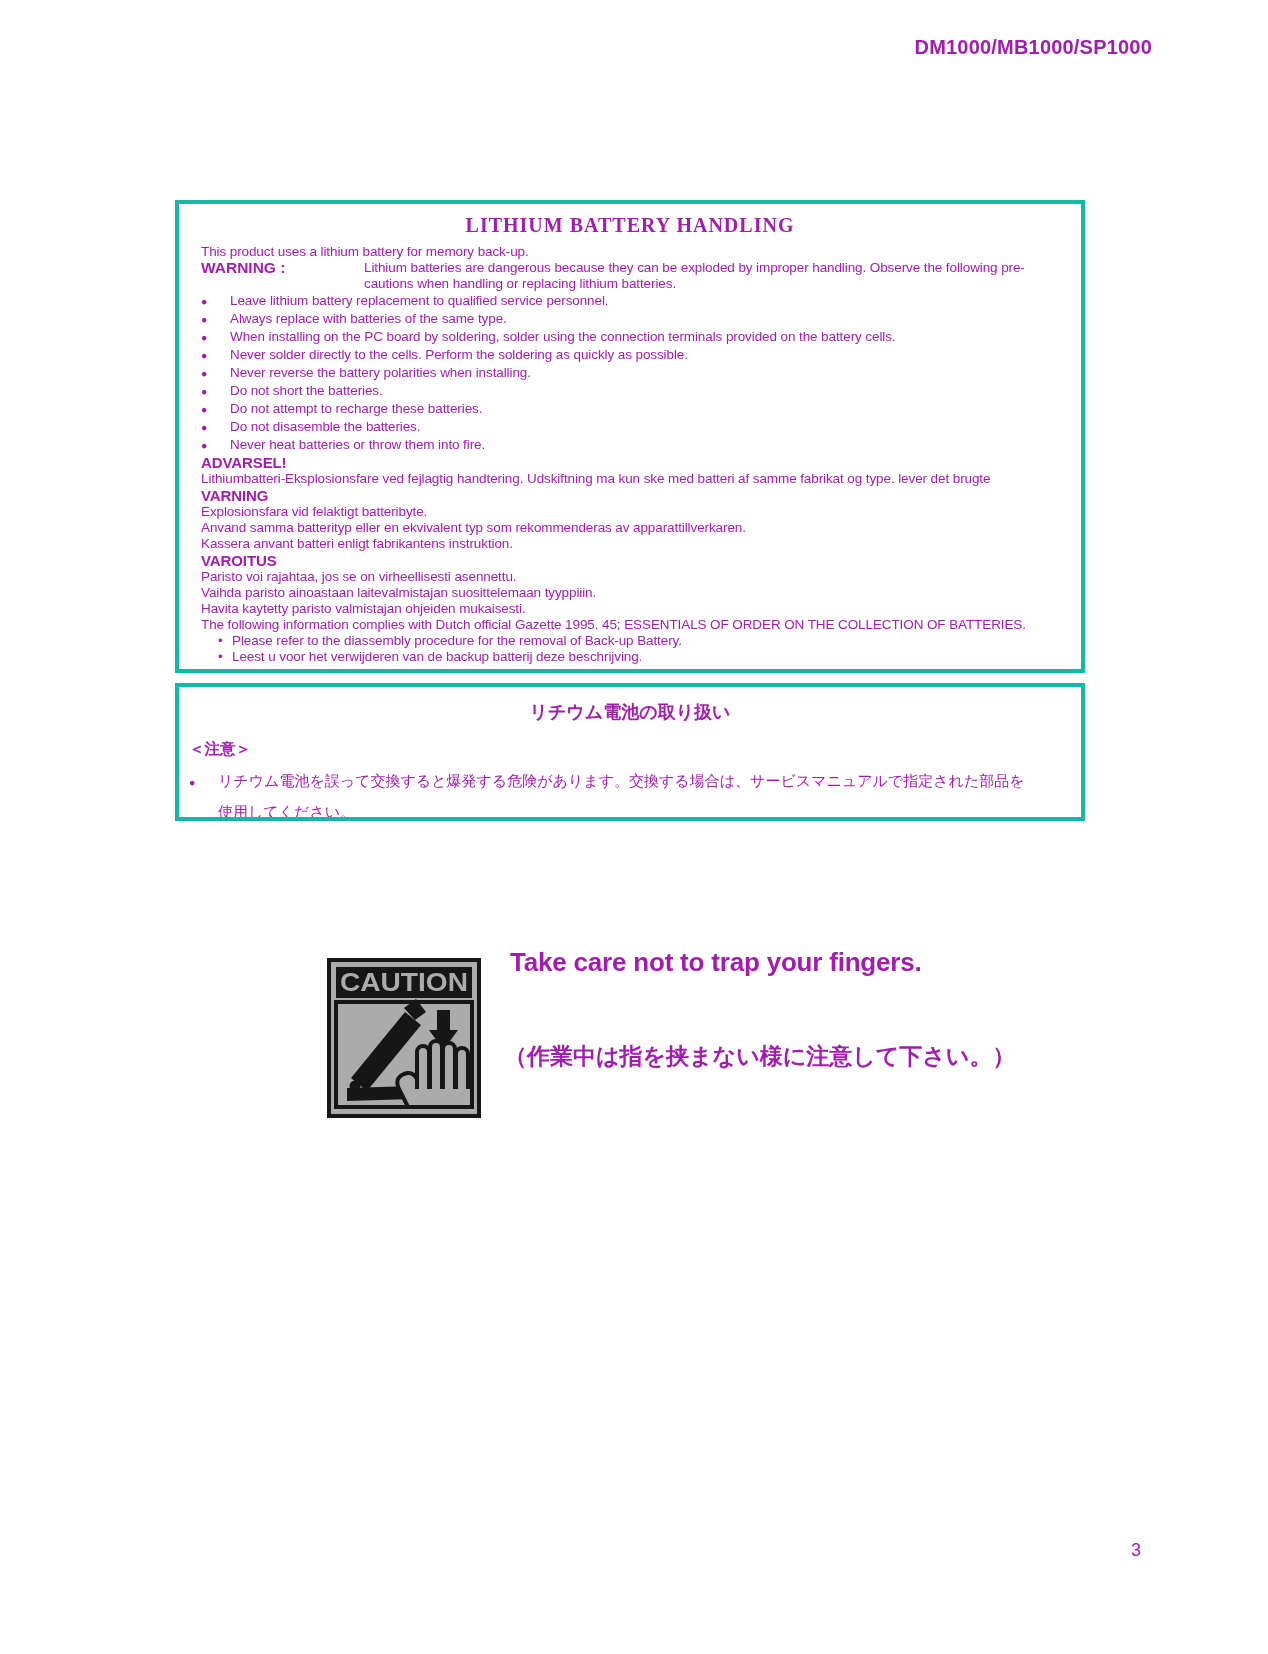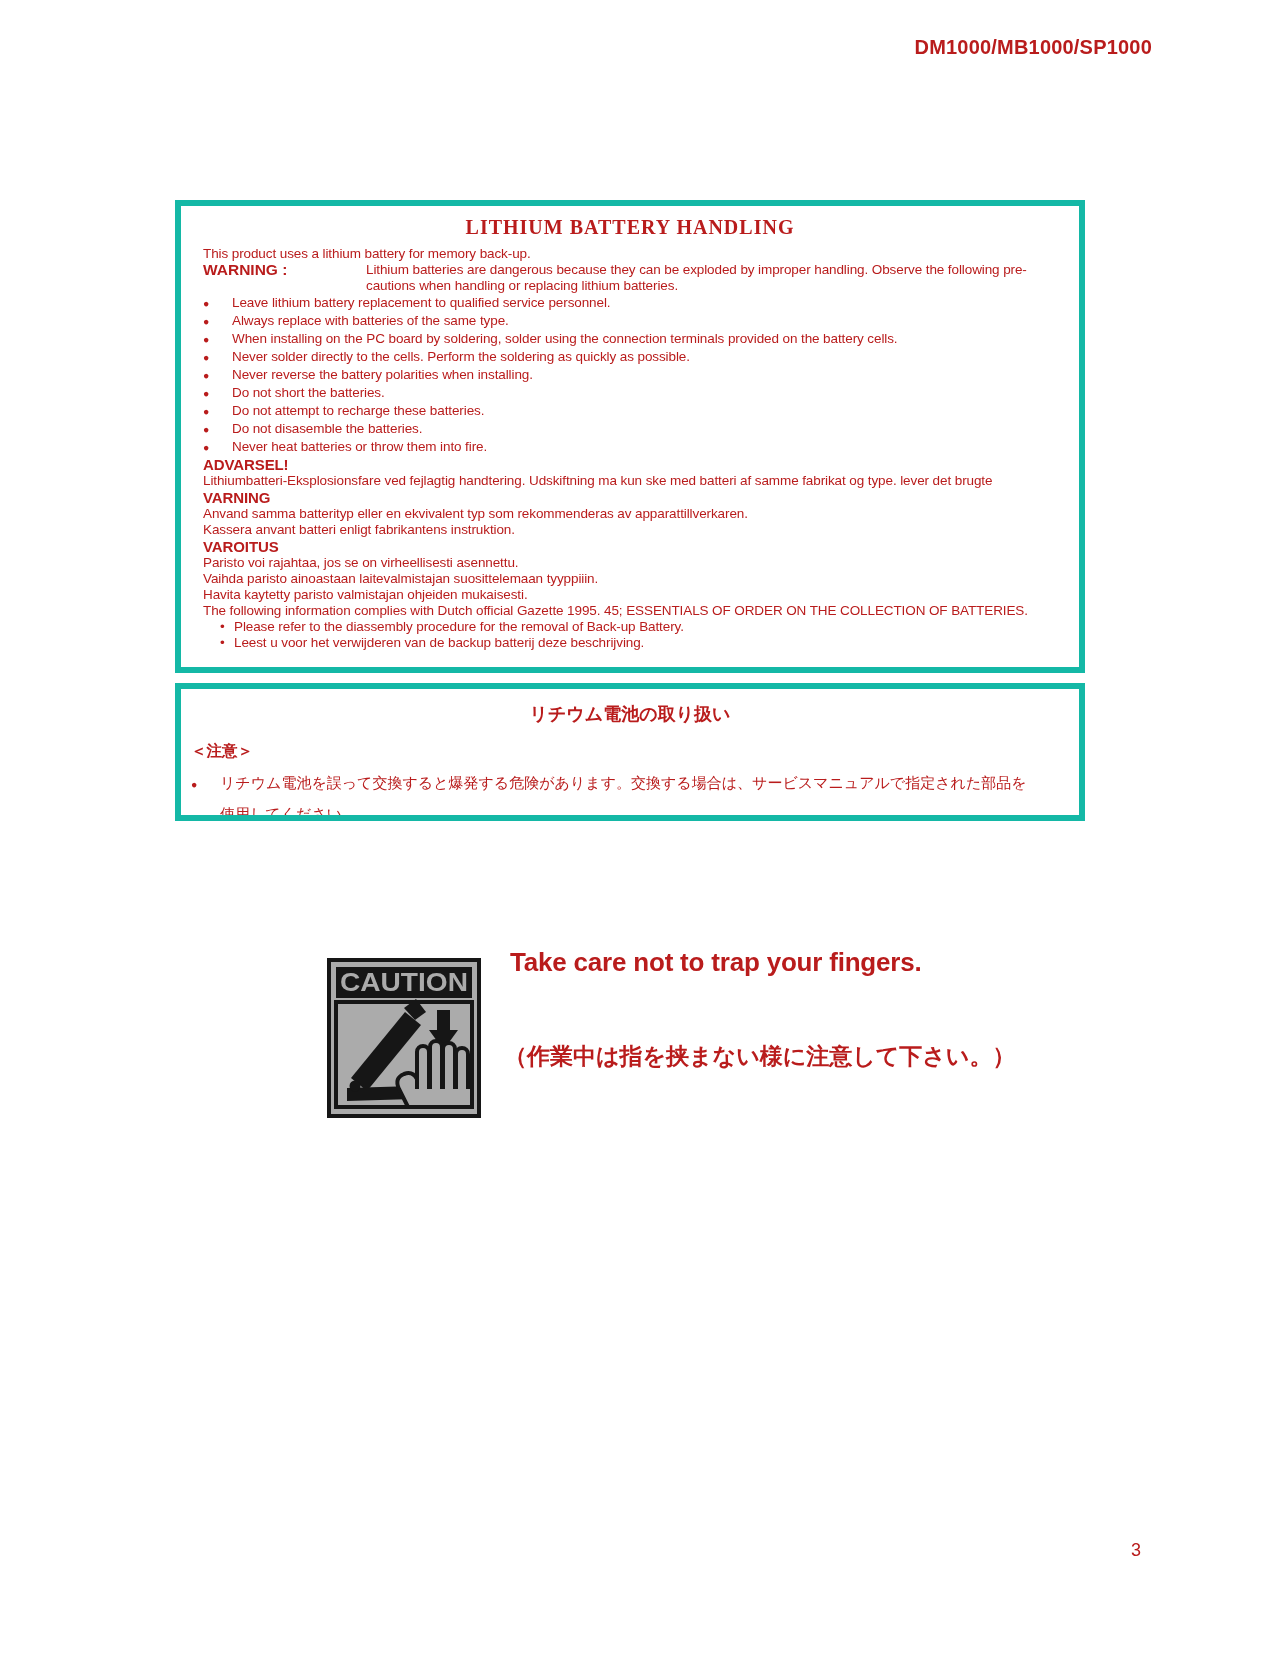--- a/index.html
+++ b/index.html
@@ -1,19 +1,19 @@
 <!DOCTYPE html>
 <html><head>
 <meta charset="utf-8">
 <style>
   html,body{margin:0;padding:0;background:#fff;}
   .page{position:relative;width:1268px;height:1654px;background:#ffffff;
-        font-family:"Liberation Sans",sans-serif;color:#b91c1c;overflow:hidden;}
+        font-family:"Liberation Sans",sans-serif;color:#a21caf;overflow:hidden;}
   .model{position:absolute;top:36px;right:116px;font-size:20px;font-weight:700;letter-spacing:0.2px;}
-  .box{position:absolute;left:175px;width:910px;border:6px solid #14b8a6;box-sizing:border-box;background:#fff;}
+  .box{position:absolute;left:175px;width:910px;border:4px solid #14b8a6;box-sizing:border-box;background:#fff;}
   .box1{top:200px;height:473px;padding:10px 22px 6px 22px;overflow:hidden;}
   .box2{top:683px;height:138px;padding:14px 10px;overflow:hidden;}
   .serif-title{font-family:"Liberation Serif",serif;font-weight:700;font-size:20px;
                letter-spacing:1px;text-align:center;margin:0 0 8px 0;line-height:22px;}
   .body-line{font-size:13.5px;line-height:16px;letter-spacing:-0.1px;}
   .warning-row{display:flex;}
   .warning-label{flex:0 0 163px;font-size:15.5px;font-weight:700;line-height:16px;}
   .warning-text .body-line{line-height:16px;}
   .bullet-row{display:flex;font-size:13.5px;line-height:17px;letter-spacing:-0.1px;}
   .bullet-marker{flex:0 0 29px;font-size:10.5px;line-height:17px;padding-top:1px;}
@@ -82,20 +82,21 @@
     </div>
     <div class="bullet-row">
       <span class="bullet-marker">●</span>
       <span>Never heat batteries or throw them into fire.</span>
     </div>
 
     <div class="sec-heading">ADVARSEL!</div>
     <div class="body-line">Lithiumbatteri-Eksplosionsfare ved fejlagtig handtering. Udskiftning ma kun ske med batteri af samme fabrikat og type. lever det brugte</div>
 
     <div class="sec-heading">VARNING</div>
+    <div class="body-line">Explosionsfara vid felaktigt batteribyte.</div>
     <div class="body-line">Anvand samma batterityp eller en ekvivalent typ som rekommenderas av apparattillverkaren.</div>
     <div class="body-line">Kassera anvant batteri enligt fabrikantens instruktion.</div>
 
     <div class="sec-heading">VAROITUS</div>
     <div class="body-line">Paristo voi rajahtaa, jos se on virheellisesti asennettu.</div>
     <div class="body-line">Vaihda paristo ainoastaan laitevalmistajan suosittelemaan tyyppiiin.</div>
     <div class="body-line">Havita kaytetty paristo valmistajan ohjeiden mukaisesti.</div>
 
     <div class="body-line">The following information complies with Dutch official Gazette 1995. 45; ESSENTIALS OF ORDER ON THE COLLECTION OF BATTERIES.</div>
 

